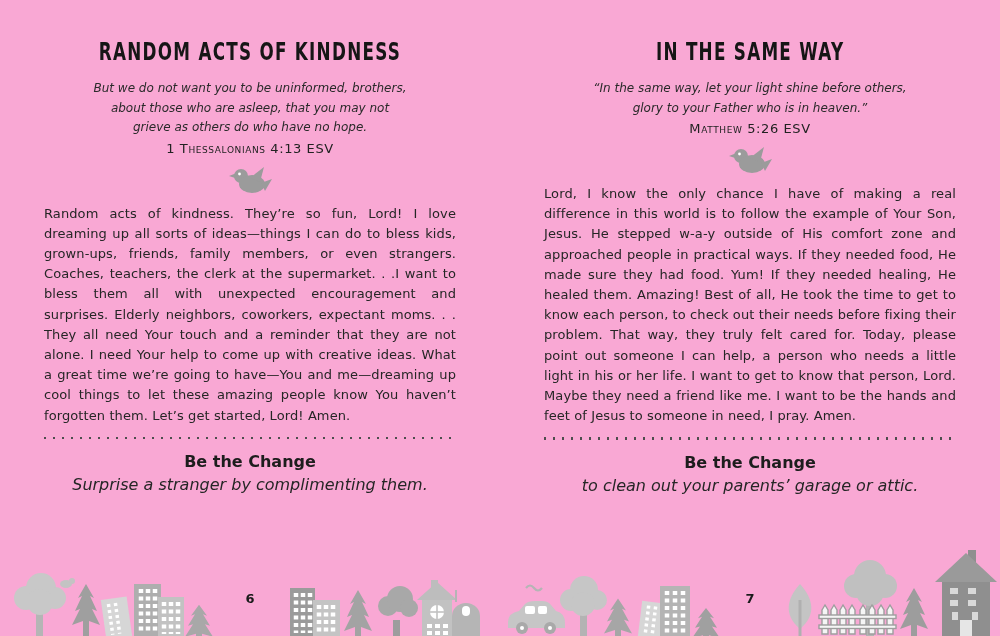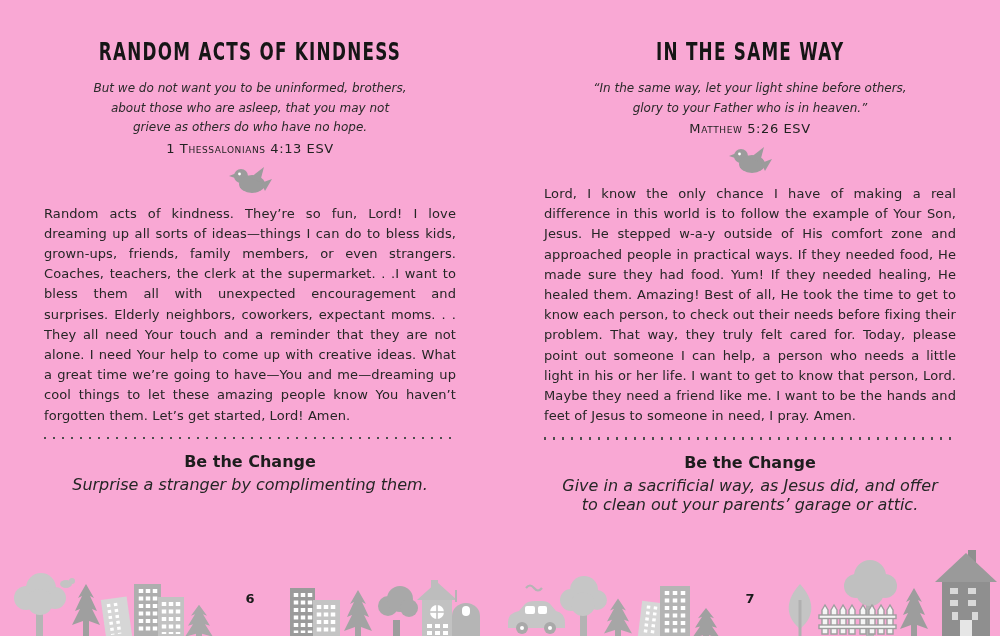--- a/index.html
+++ b/index.html
@@ -181,21 +181,20 @@
           <circle cx="12.5" cy="11" r="1.4" fill="#ffffff"></circle>
         </svg>
       </div>
 
       <p class="prayer">Lord, I know the only chance I have of making a real difference in this world is to follow the example of Your Son, Jesus. He stepped w-a-y outside of His comfort zone and approached people in practical ways. If they needed food, He made sure they had food. Yum! If they needed healing, He healed them. Amazing! Best of all, He took the time to get to know each person, to check out their needs before fixing their problem. That way, they truly felt cared for. Today, please point out someone I can help, a person who needs a little light in his or her life. I want to get to know that person, Lord. Maybe they need a friend like me. I want to be the hands and feet of Jesus to someone in need, I pray. Amen.</p>
 
       <div class="dotted"></div>
 
       <div class="btc-heading">Be the Change</div>
       <div class="btc-action">
-          <div class="action-line">Give in a sacrificial way, as Jesus did, and offer</div>
           <div class="action-line">to clean out your parents’ garage or attic.</div>
         </div>
     </div>
 
     <div class="page-num">7</div>
 
     <svg class="scene" viewBox="0 0 500 96">
       <defs>
         <path id="pine2" d="M0,0 L-8,14 L-4,12 L-11,27 L-6,25 L-14,41 L-3,37 L-3,52 L3,52 L3,37 L14,41 L6,25 L11,27 L4,12 L8,14 Z"></path>
         <path id="picket" d="M0,0 L3,-5 L6,0 L6,24 L0,24 Z"></path>

